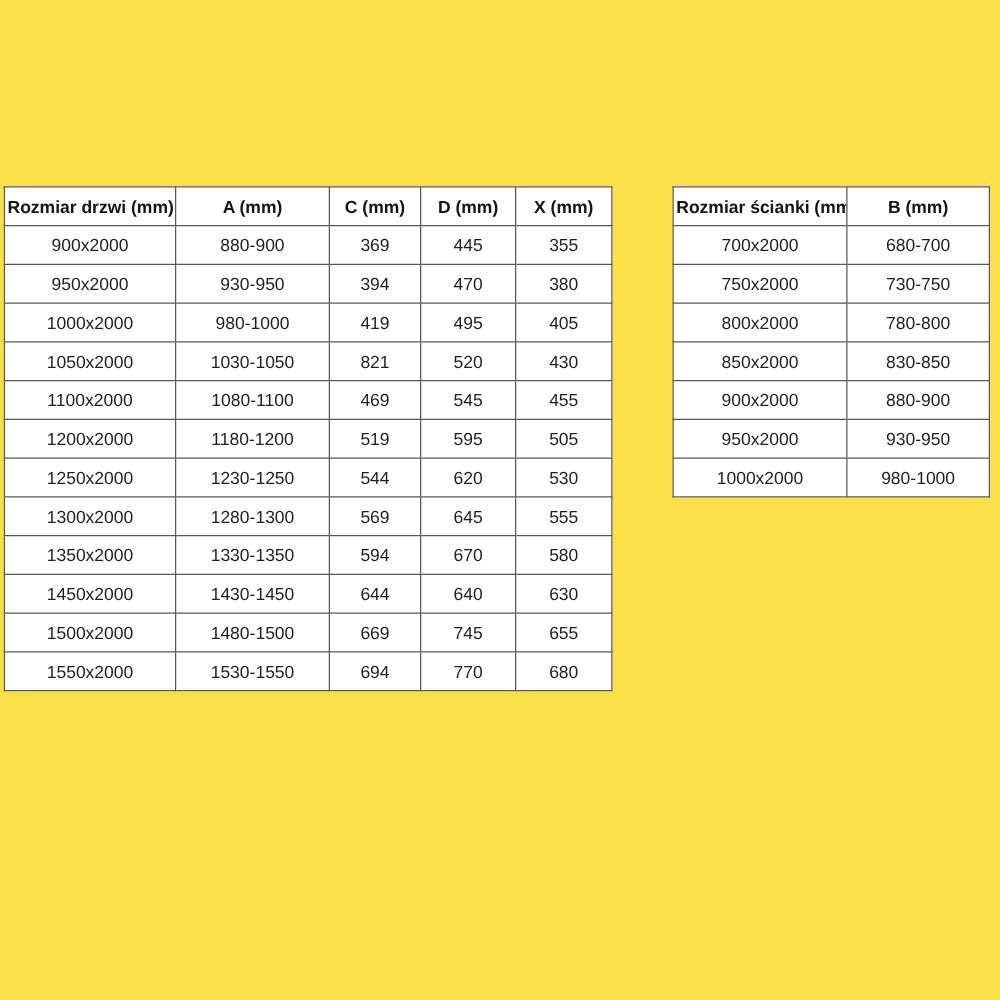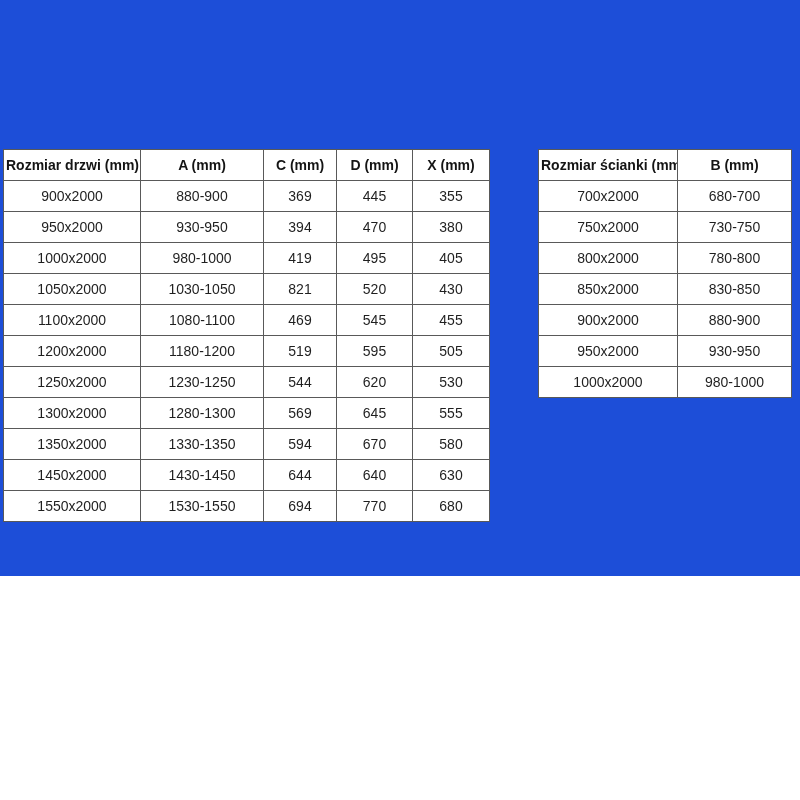--- a/index.html
+++ b/index.html
@@ -3,22 +3,22 @@
 <meta charset="utf-8">
 <style>
   html, body {
     margin: 0;
     padding: 0;
     background: #ffffff;
   }
   .page {
     position: relative;
     width: 800px;
-    height: 576px;
-    background: #1d4ed8;
+    height: 800px;
+    background: #fde047;
     font-family: "Liberation Sans", sans-serif;
     color: #1f1f1f;
     overflow: hidden;
   }
   table.dim-table {
     position: absolute;
     border-collapse: collapse;
     table-layout: fixed;
     background: #ffffff;
   }
@@ -146,20 +146,27 @@
           <td>580</td>
         </tr>
         <tr>
           <td>1450x2000</td>
           <td>1430-1450</td>
           <td>644</td>
           <td>640</td>
           <td>630</td>
         </tr>
         <tr>
+          <td>1500x2000</td>
+          <td>1480-1500</td>
+          <td>669</td>
+          <td>745</td>
+          <td>655</td>
+        </tr>
+        <tr>
           <td>1550x2000</td>
           <td>1530-1550</td>
           <td>694</td>
           <td>770</td>
           <td>680</td>
         </tr>
       </tbody>
     </table>
   <table id="wall-table" class="dim-table">
     <colgroup>

